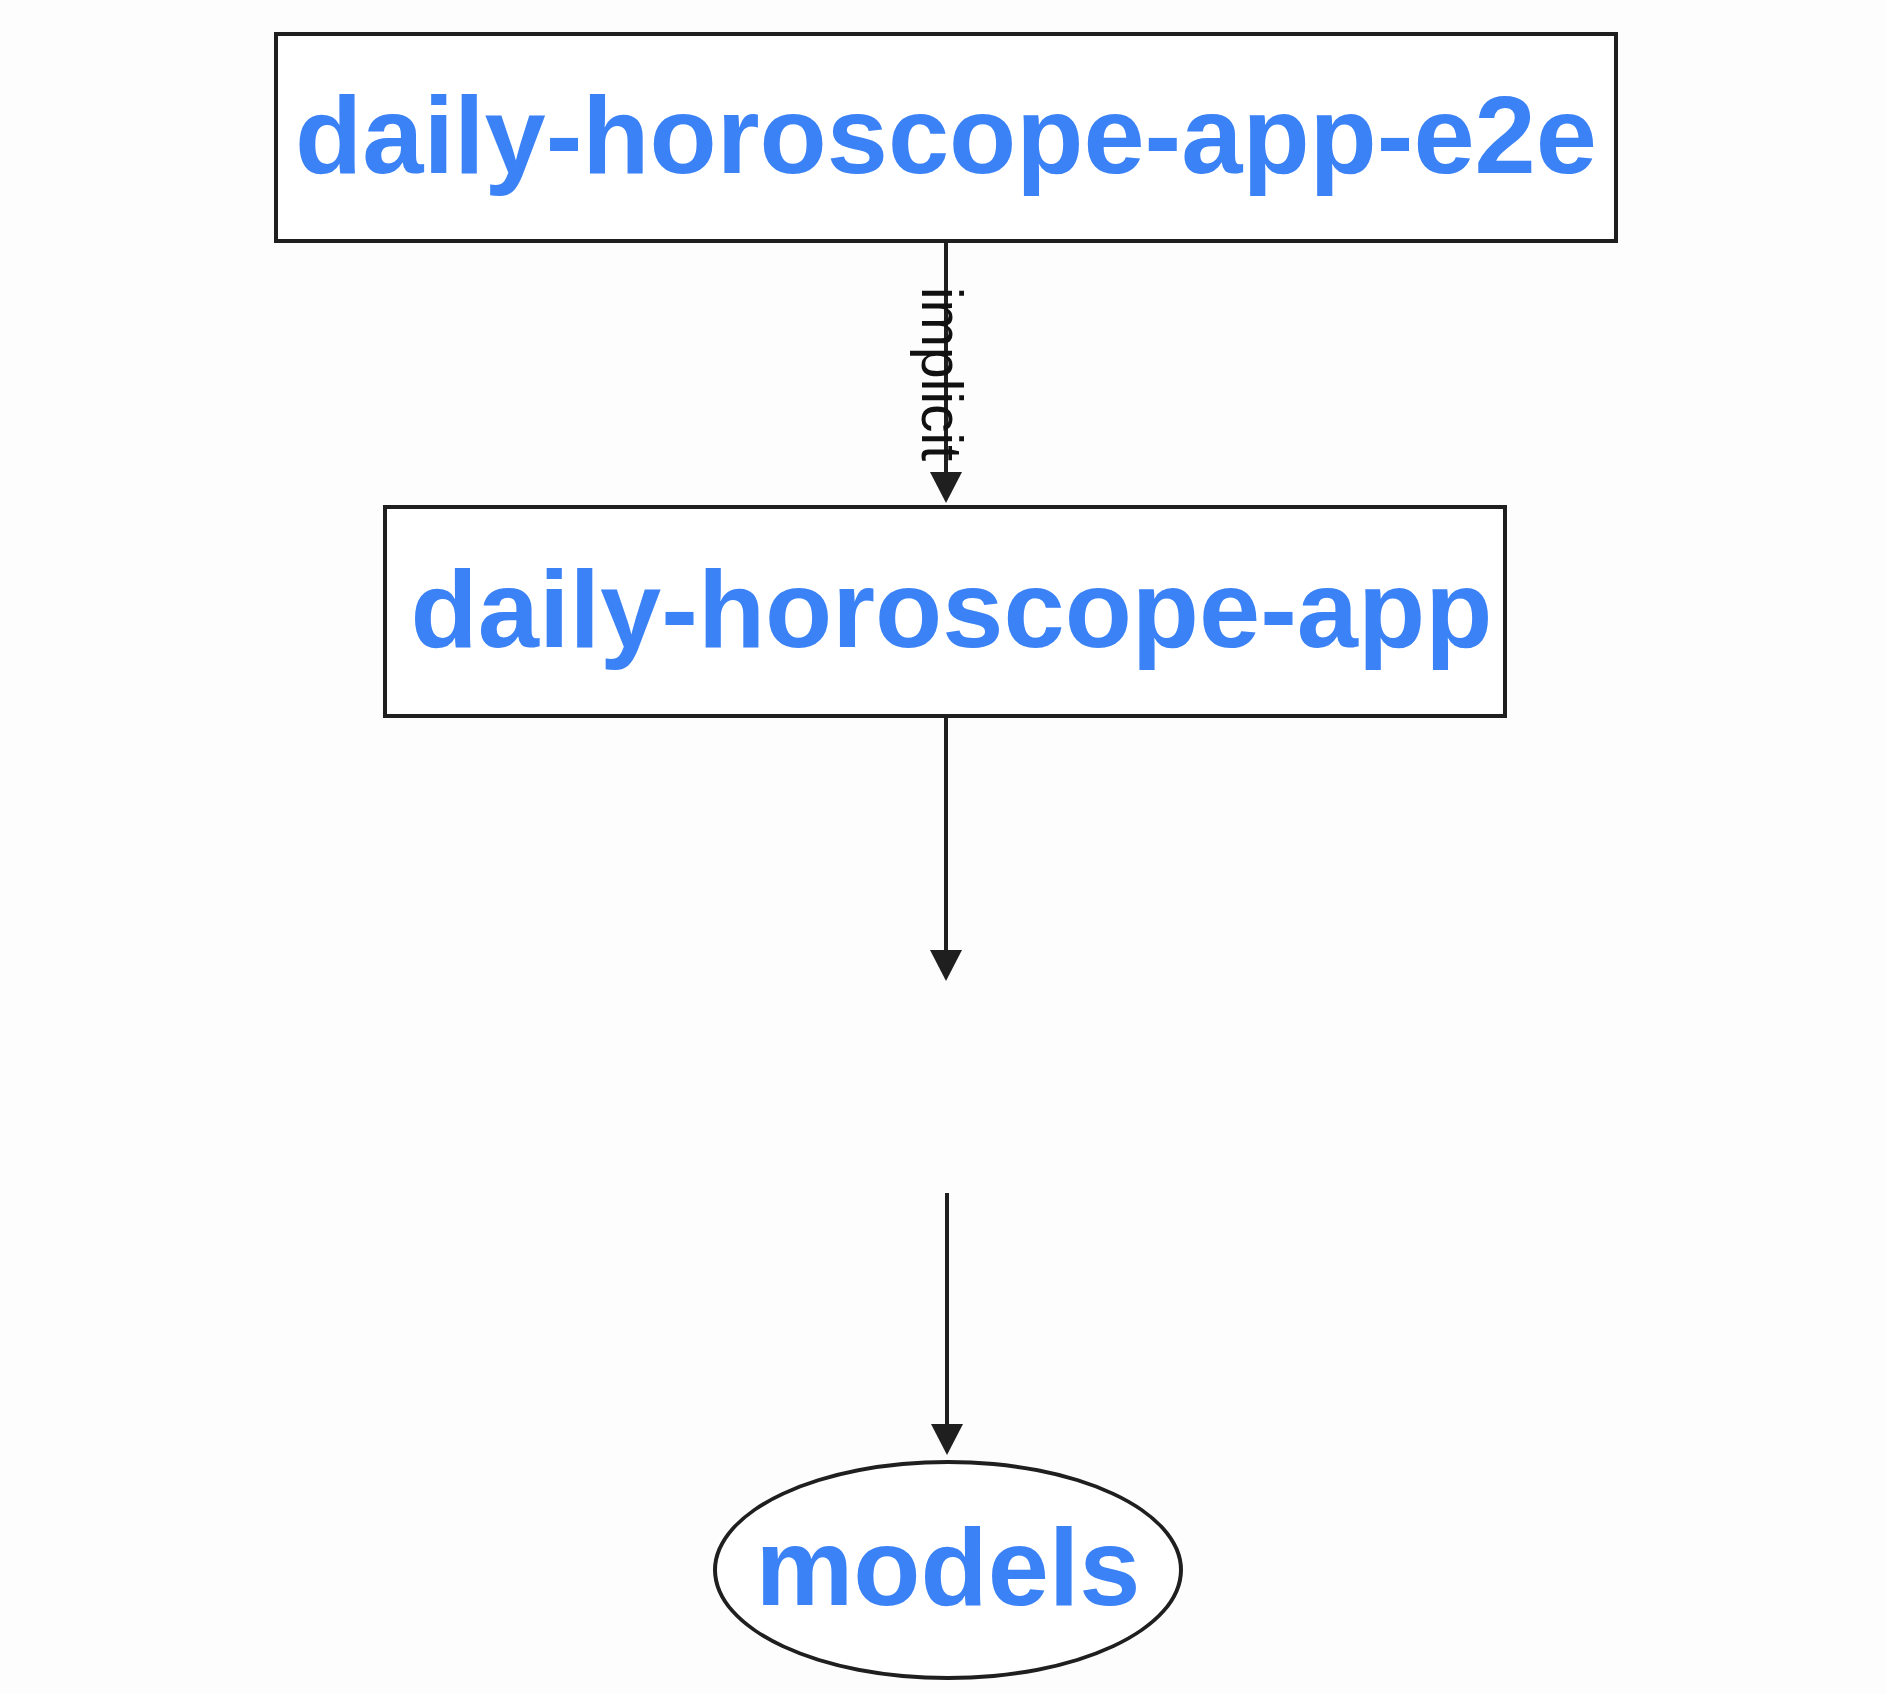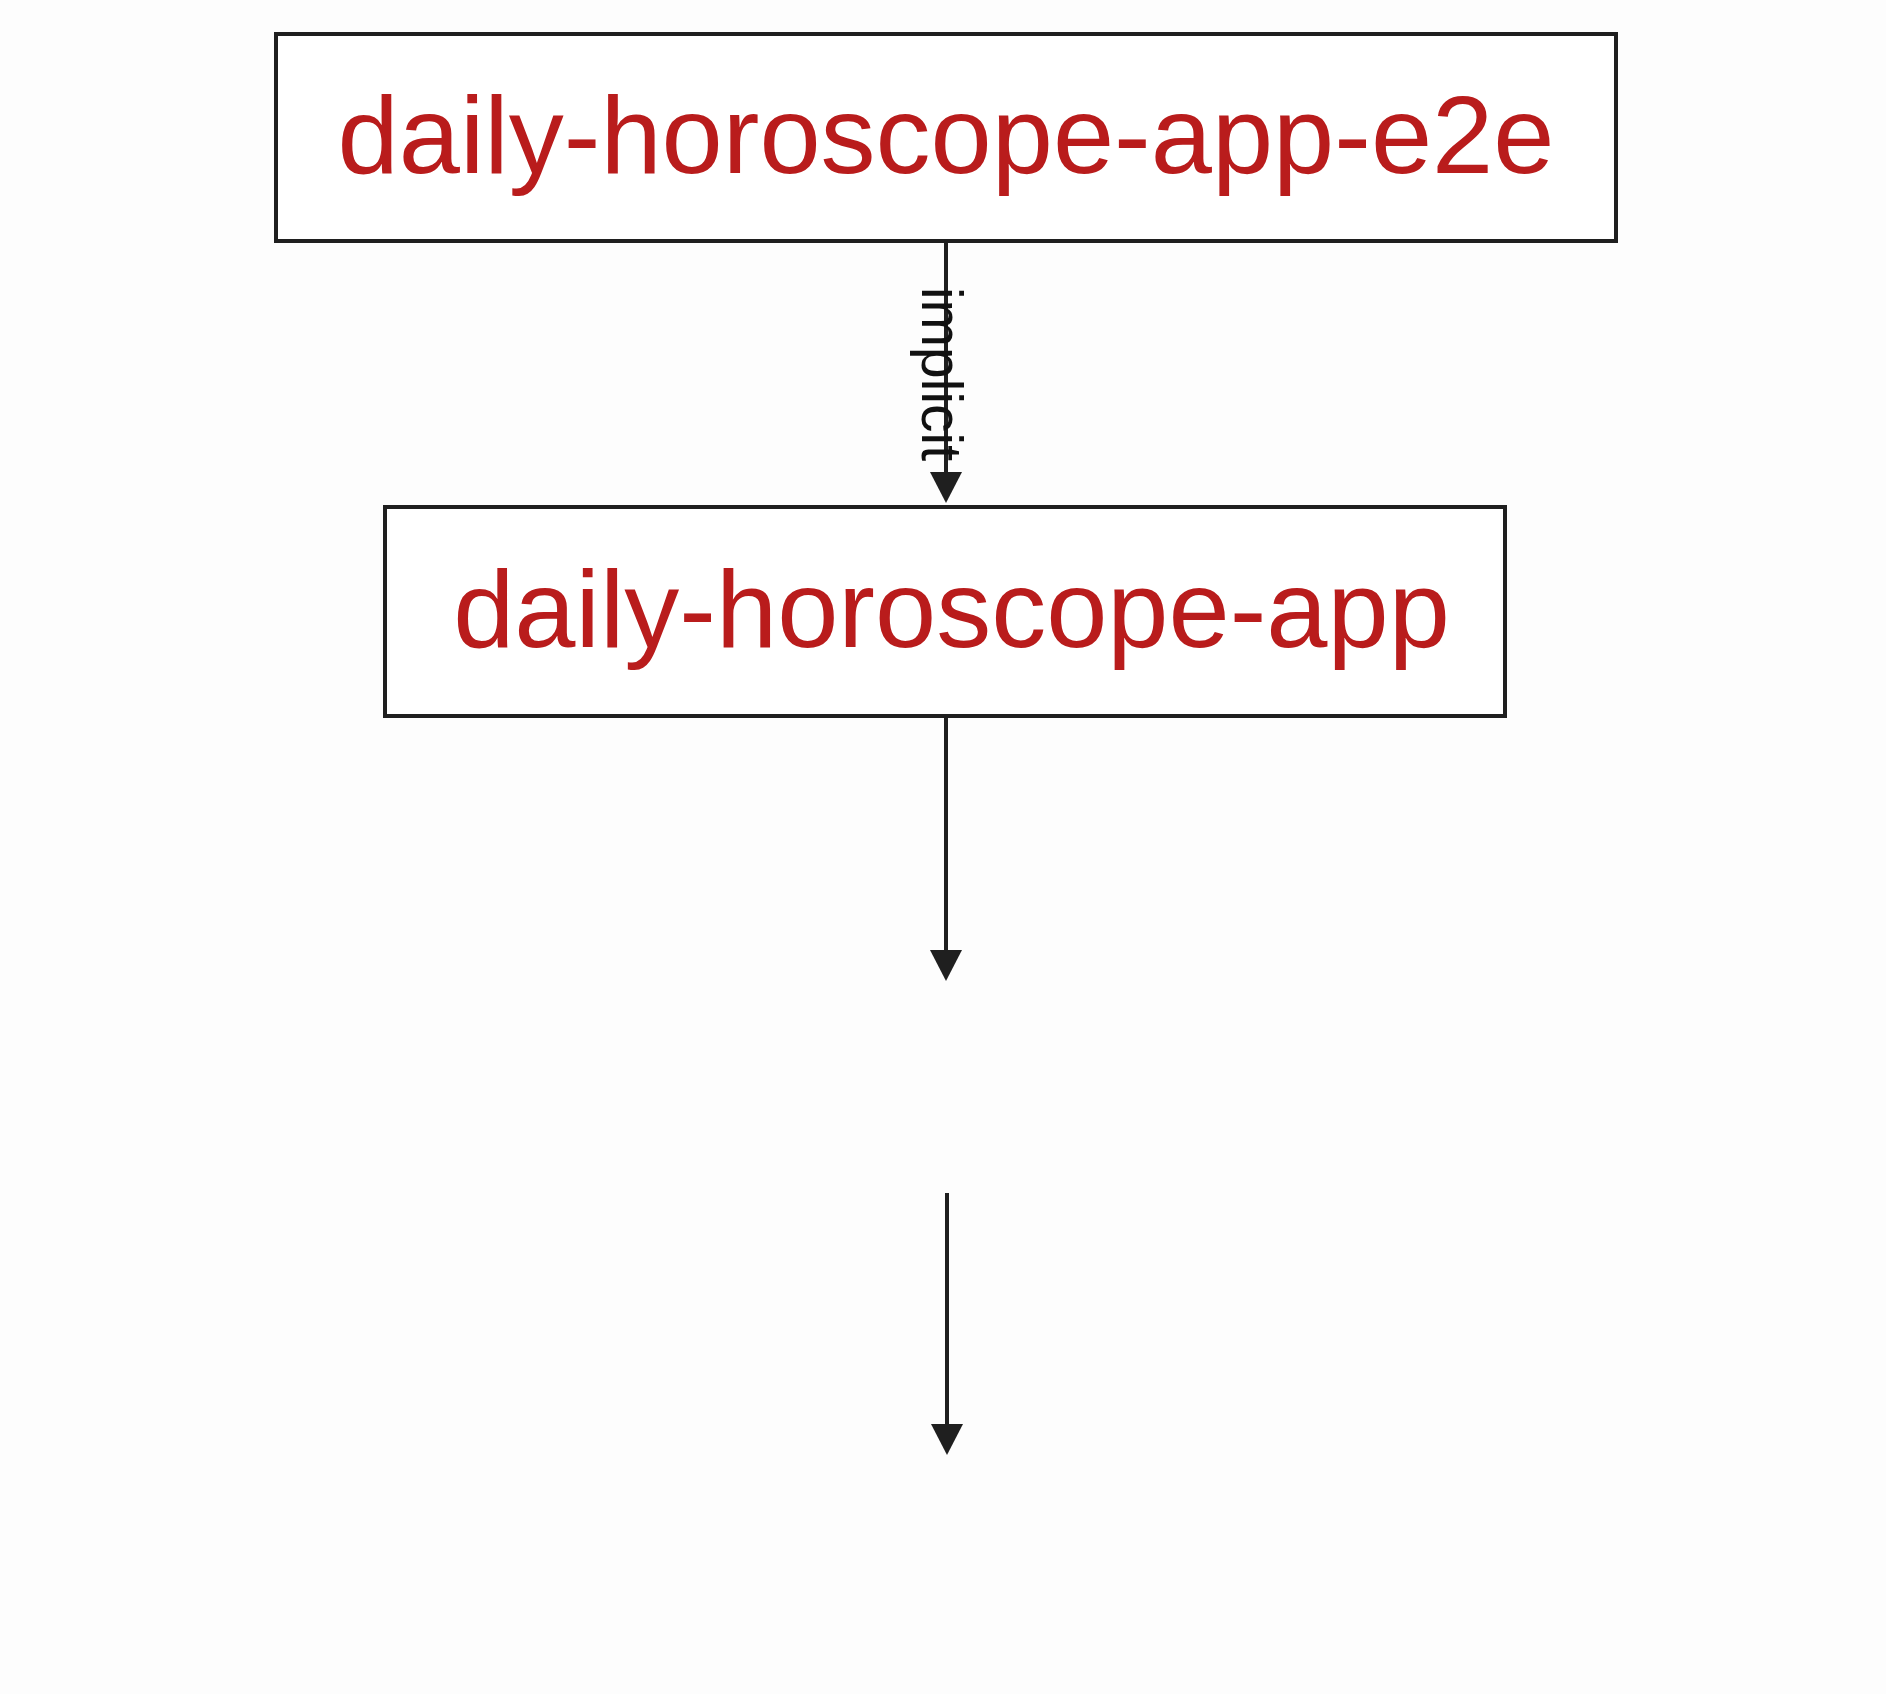--- a/index.html
+++ b/index.html
@@ -28,23 +28,24 @@
     box-sizing: border-box;
     background: #ffffff;
     border: 4px solid #1f1f1f;
     display: flex;
     align-items: center;
     justify-content: center;
   }
   .node .label {
     font-size: 110px;
     line-height: 1;
-    color: #b91c1c;
+    color: #3b82f6;
     white-space: nowrap;
     padding-bottom: 6px;
+    font-weight: bold;
   }
   .node.rect-node {
     border-radius: 0;
   }
   .node.ellipse-node {
     border-radius: 50%;
   }
   #node-e2e    { left: 274px; top: 32px;   width: 1344px; height: 211px; }
   #node-app    { left: 383px; top: 505px;  width: 1124px; height: 213px; padding-left: 13px; }
   #node-ui     { left: 849px; top: 983px;  width: 194px;  height: 210px; }
@@ -82,14 +83,17 @@
 
   <div id="node-e2e" class="node rect-node">
     <span class="label">daily-horoscope-app-e2e</span>
   </div>
 
   <div id="node-app" class="node rect-node">
     <span class="label">daily-horoscope-app</span>
   </div>
 
 
+  <div id="node-models" class="node ellipse-node">
+    <span class="label">models</span>
+  </div>
 
 </div>
 
 </body></html>

